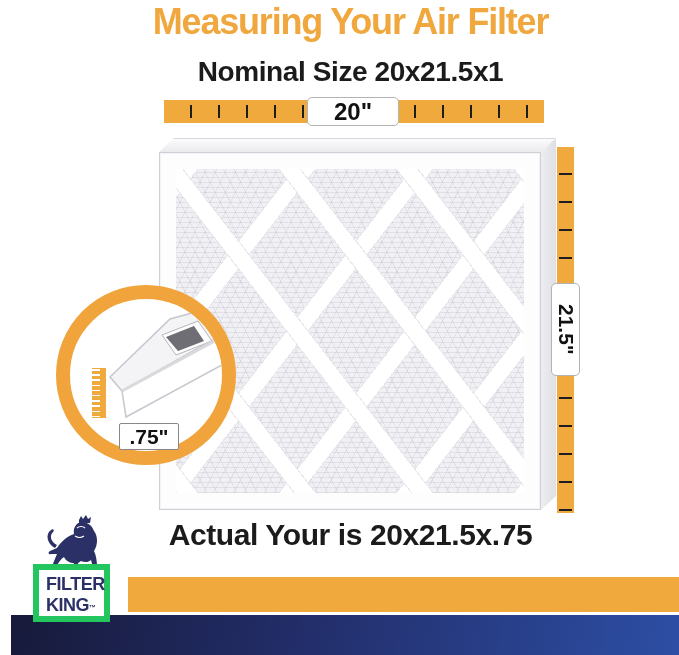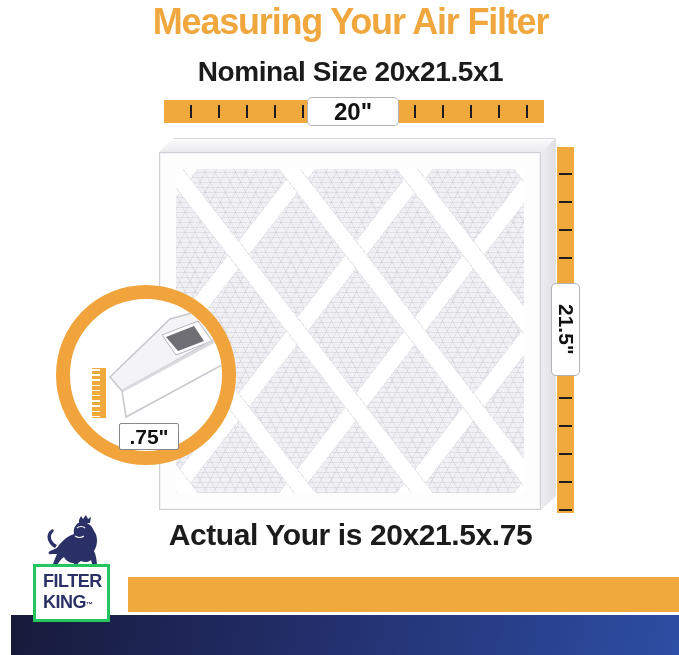--- a/index.html
+++ b/index.html
@@ -102,21 +102,21 @@
     position: absolute; left: 108px; top: 423px; width: 60px; height: 27px;
     background: #ffffff; border: 1.5px solid #88888c; border-radius: 2px;
     display: flex; align-items: center; justify-content: center;
     font-size: 21px; font-weight: bold; color: #111111; z-index: 6;
   }
   
   .logo { position: absolute; left: 20px; top: 512px; width: 82px; height: 112px; z-index: 4; }
   .logo .lion { position: absolute; left: 10px; top: 2px; }
   .logo .badge {
     position: absolute; left: 2px; top: 52px; width: 77px; height: 58px;
-    background: #ffffff; border: 3px solid #22c55e;
+    background: #ffffff; border: 6px solid #22c55e;
     padding: 4px 0 0 7px;
   }
   .logo .badge .line {
     font-size: 18px; font-weight: bold; color: #2B3166;
     line-height: 1.15; letter-spacing: -0.5px;
   }
   .logo .tm { font-size: 7px; color: #2B3166; vertical-align: 1px; font-weight: bold; }
   
   .orange-bar {
     position: absolute; left: 117px; top: 577px; width: 562px; height: 35px;

